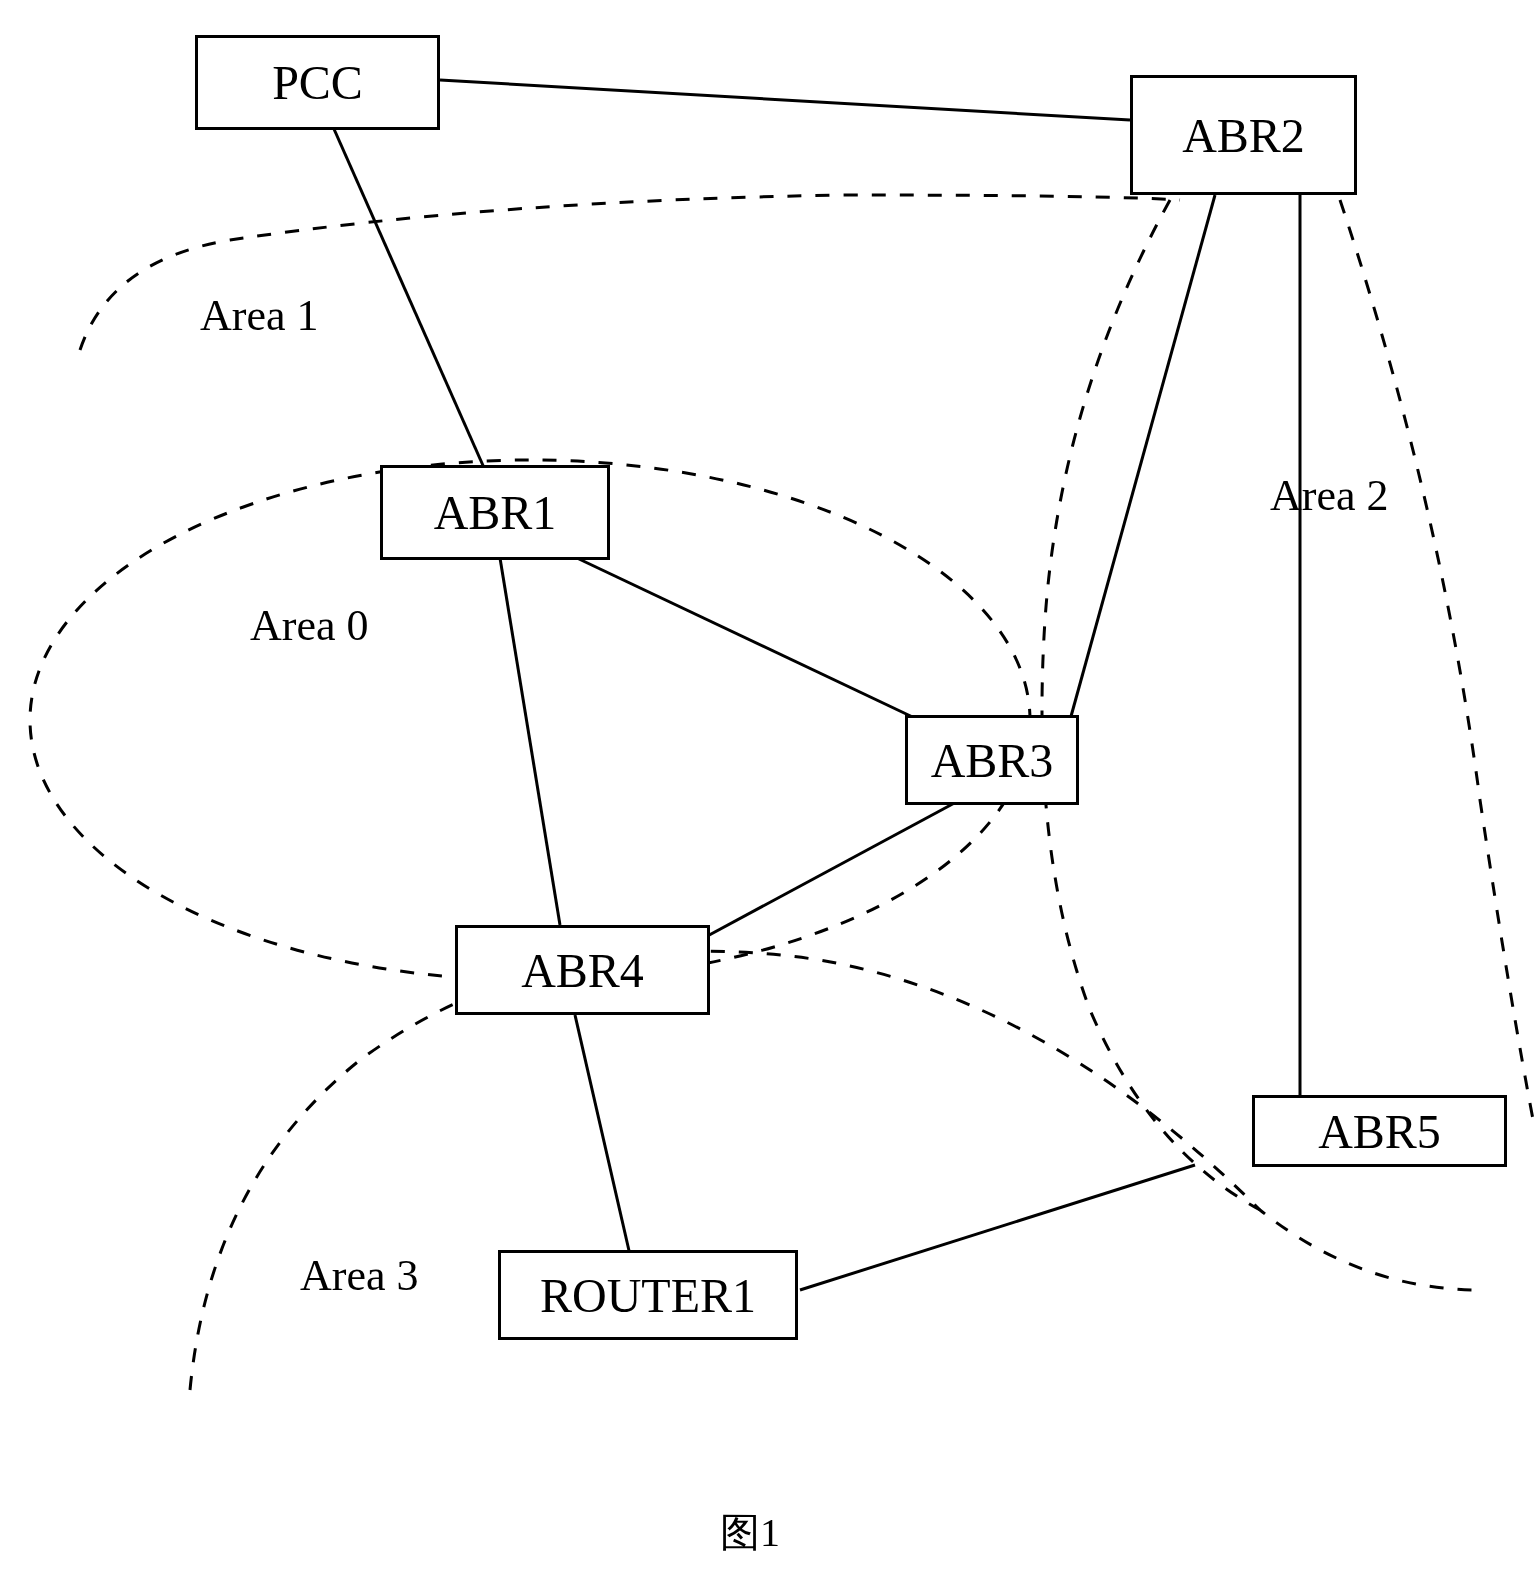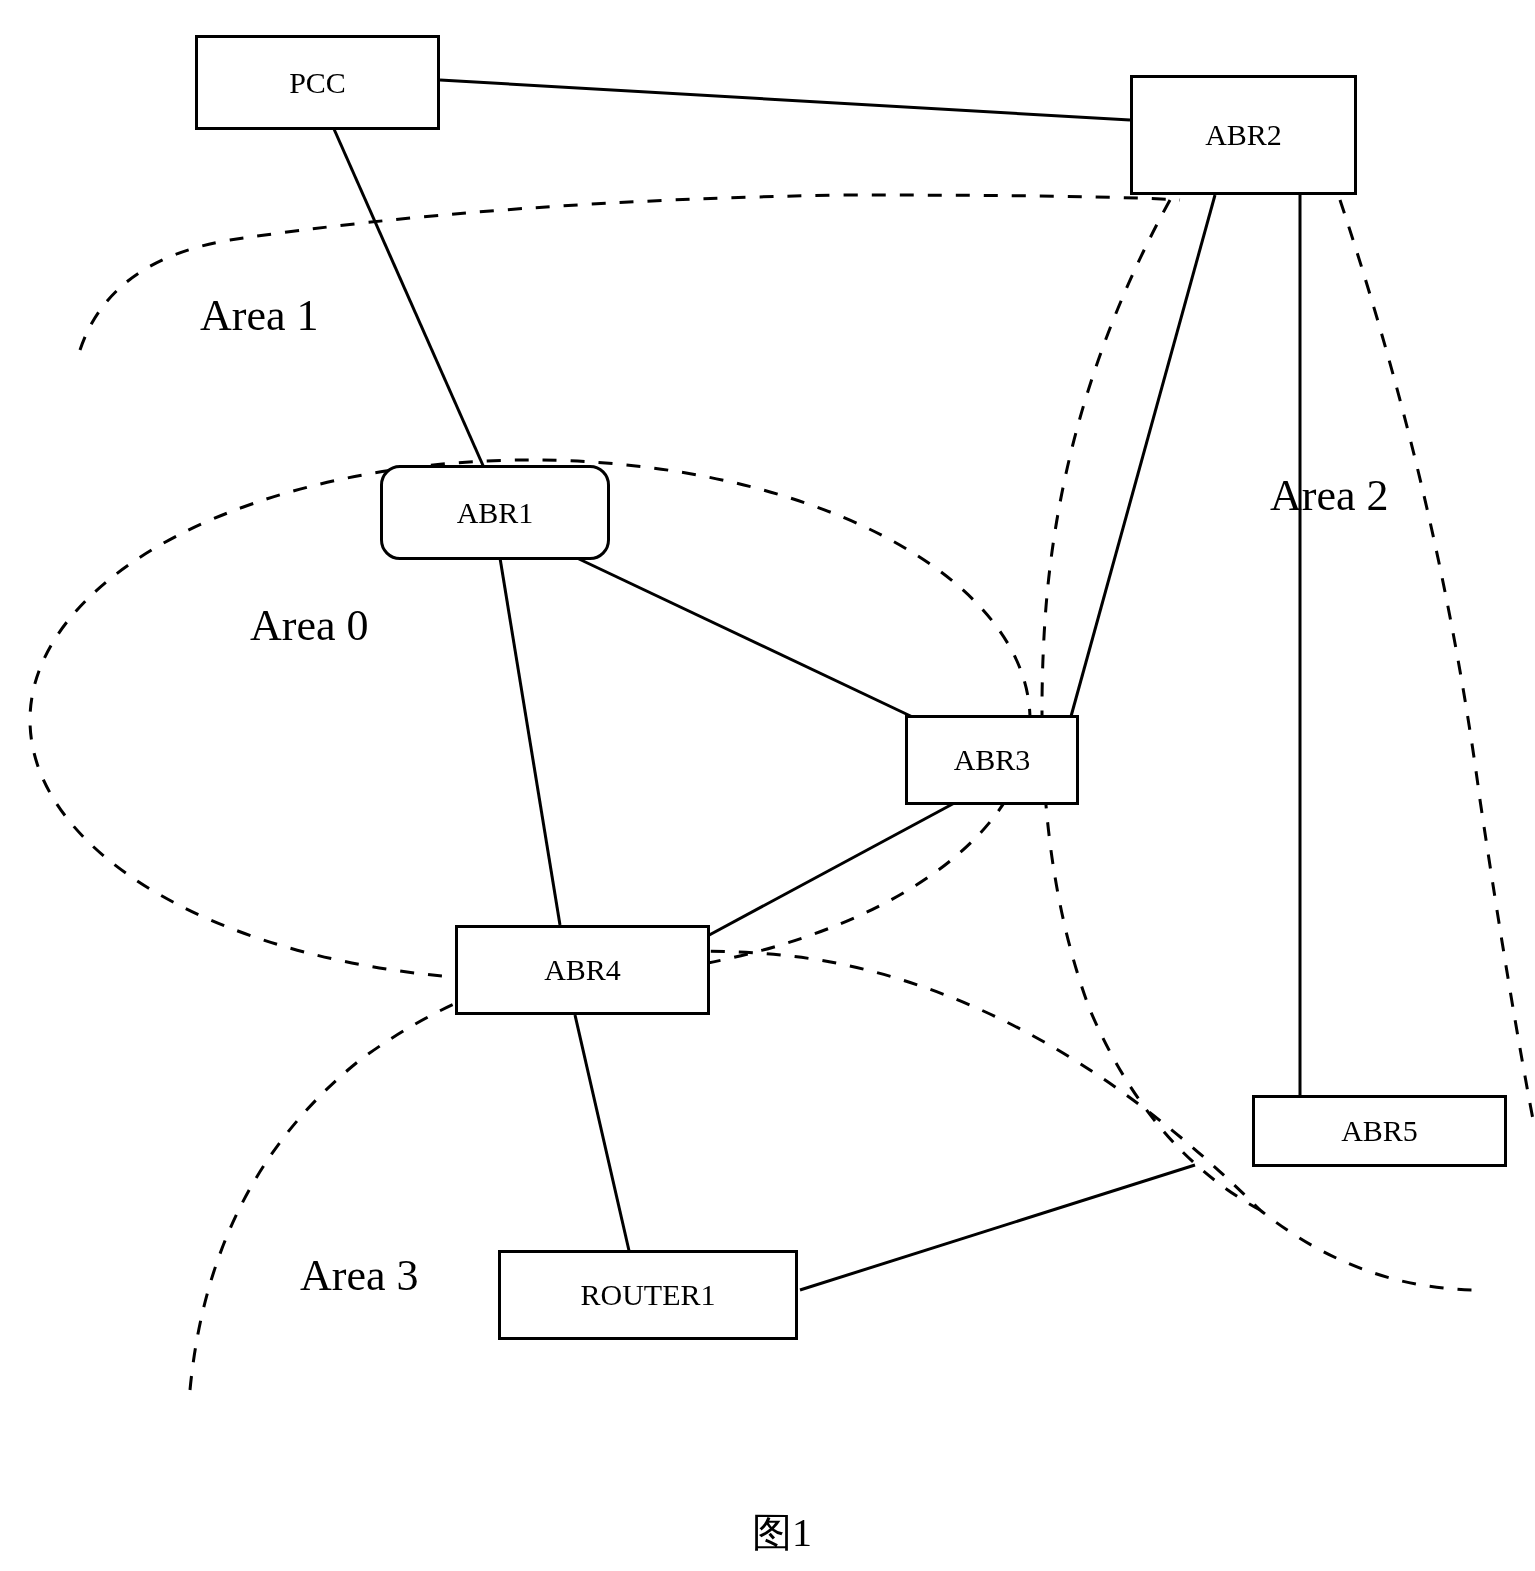--- a/index.html
+++ b/index.html
@@ -10,21 +10,21 @@
       background: #fff;
       font-family: "Times New Roman", serif;
     }
     .node {
       position: absolute;
       border: 3px solid #000;
       background: #fff;
       display: flex;
       align-items: center;
       justify-content: center;
-      font-size: 30px;
+      font-size: 48px;
       font-weight: normal;
       z-index: 10;
     }
     .area-label {
       position: absolute;
       font-size: 44px;
       z-index: 5;
     }
     .caption {
       position: absolute;
@@ -76,21 +76,21 @@
 </svg>
 
 <div class="node" style="left:195px; top:35px; width:245px; height:95px;">
   <span>PCC</span>
 </div>
 
 <div class="node" style="left:1130px; top:75px; width:227px; height:120px;">
   <span>ABR2</span>
 </div>
 
-<div class="node" style="left:380px; top:465px; width:230px; height:95px;border-radius:20px;">
+<div class="node" style="left:380px; top:465px; width:230px; height:95px;">
   <span>ABR1</span>
 </div>
 
 <div class="node" style="left:905px; top:715px; width:174px; height:90px;">
   <span>ABR3</span>
 </div>
 
 <div class="node" style="left:455px; top:925px; width:255px; height:90px;">
   <span>ABR4</span>
 </div>
@@ -109,15 +109,15 @@
 <div class="area-label" style="left:250px; top:600px;font-family:Liberation Serif, serif;">
   <span>Area 0</span>
 </div>
 <div class="area-label" style="left:1270px; top:470px;">
   <span>Area 2</span>
 </div>
 <div class="area-label" style="left:300px; top:1250px;">
   <span>Area 3</span>
 </div>
 
-<div class="caption" style="left:720px; top:1505px;margin-left:32px;">
+<div class="caption" style="left:720px; top:1505px;">
   <span>图1</span>
 </div>
 
 </body></html>

